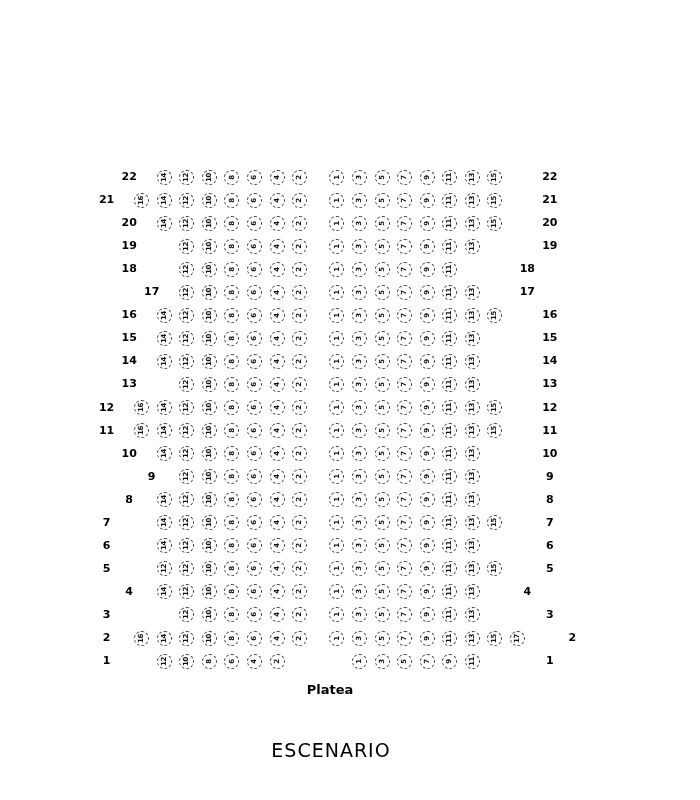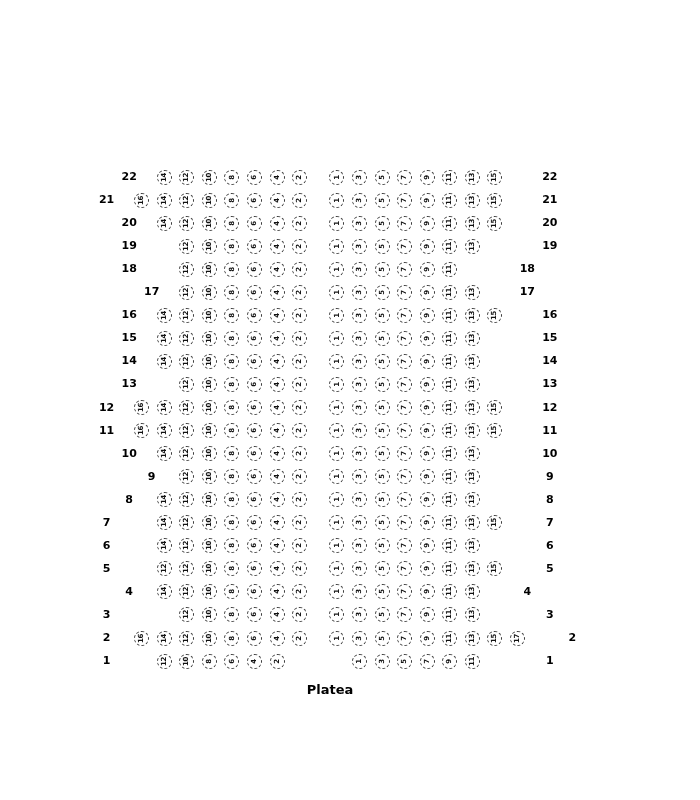--- a/index.html
+++ b/index.html
@@ -28,20 +28,21 @@
   .escenario{
     position:absolute;left:231px;top:739px;width:200px;text-align:center;
     font-size:19px;font-weight:normal;letter-spacing:1px;color:#000;
   }
 </style>
 </head>
 <body>
 
 <div class="canvas" id="seatmap">
   <div class="platea">Platea</div>
+  <div class="escenario">ESCENARIO</div>
 <div class="rowlab" style="left: 114.15px; top: 170px;">22</div>
     <div class="rowlab" style="left: 534.85px; top: 170px;">22</div>
     <div class="seat" style="left: 156.75px; top: 169.5px;">
       <span class="sn">14</span>
     </div>
     <div class="seat" style="left: 179.3px; top: 169.5px;">
       <span class="sn">12</span>
     </div>
     <div class="seat" style="left: 201.85px; top: 169.5px;">
       <span class="sn">10</span>

